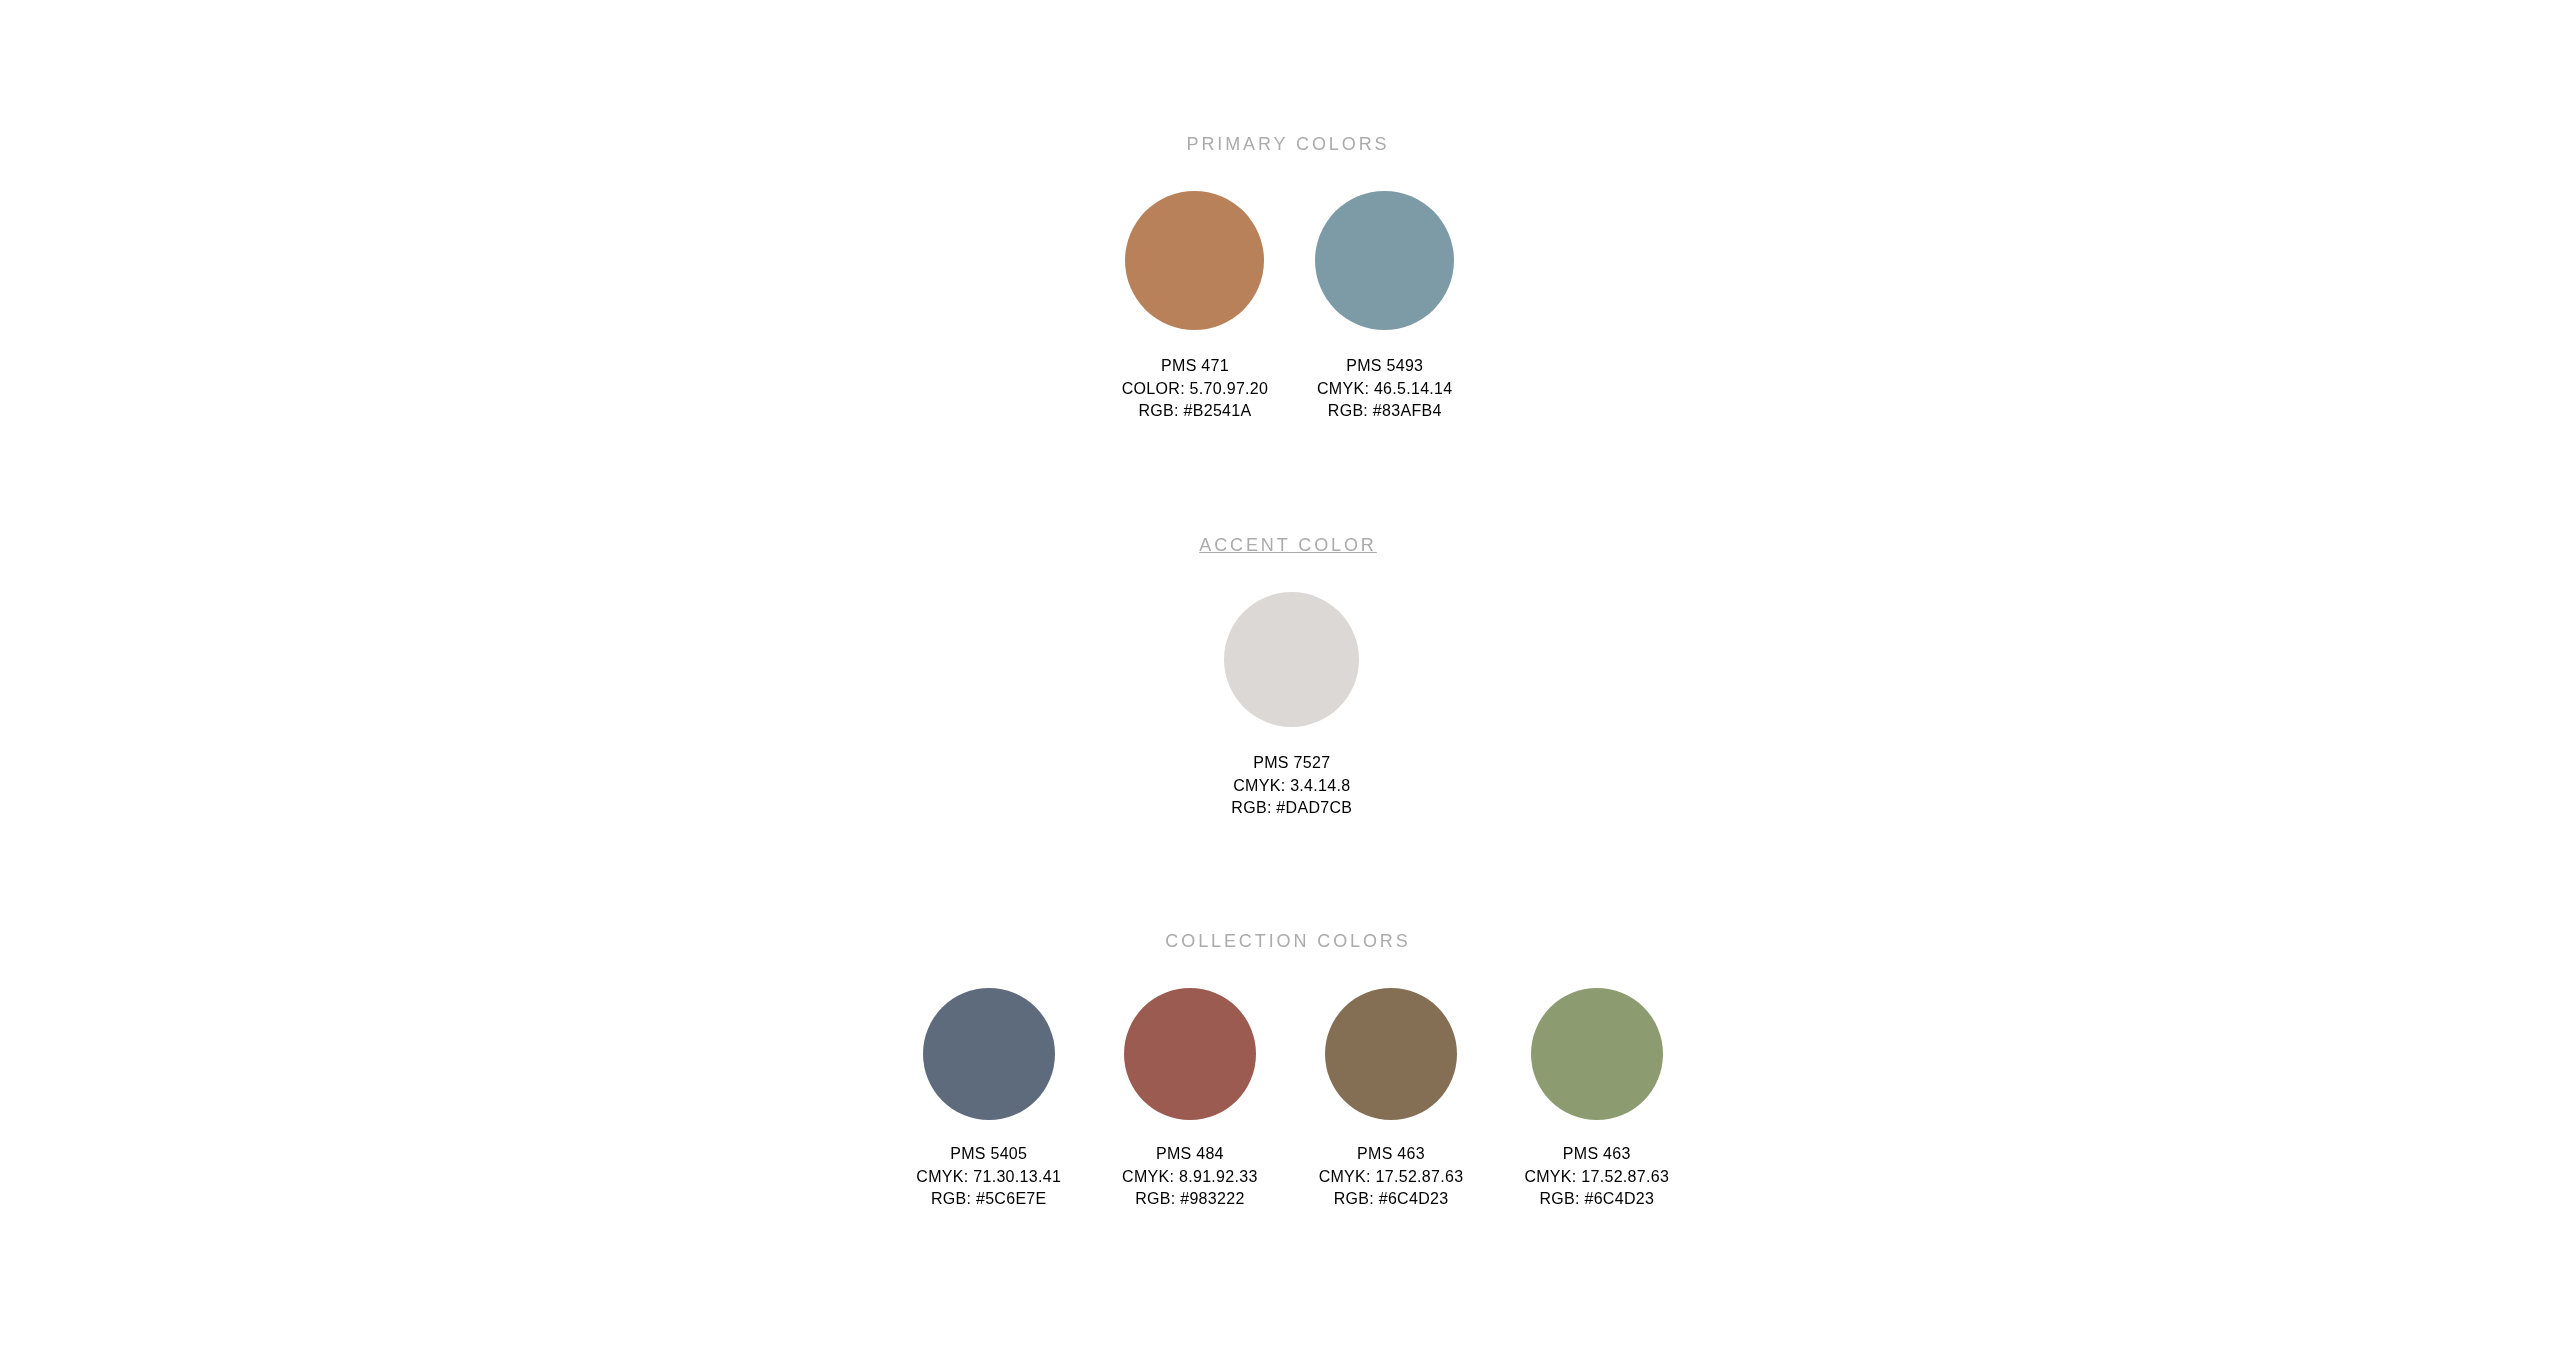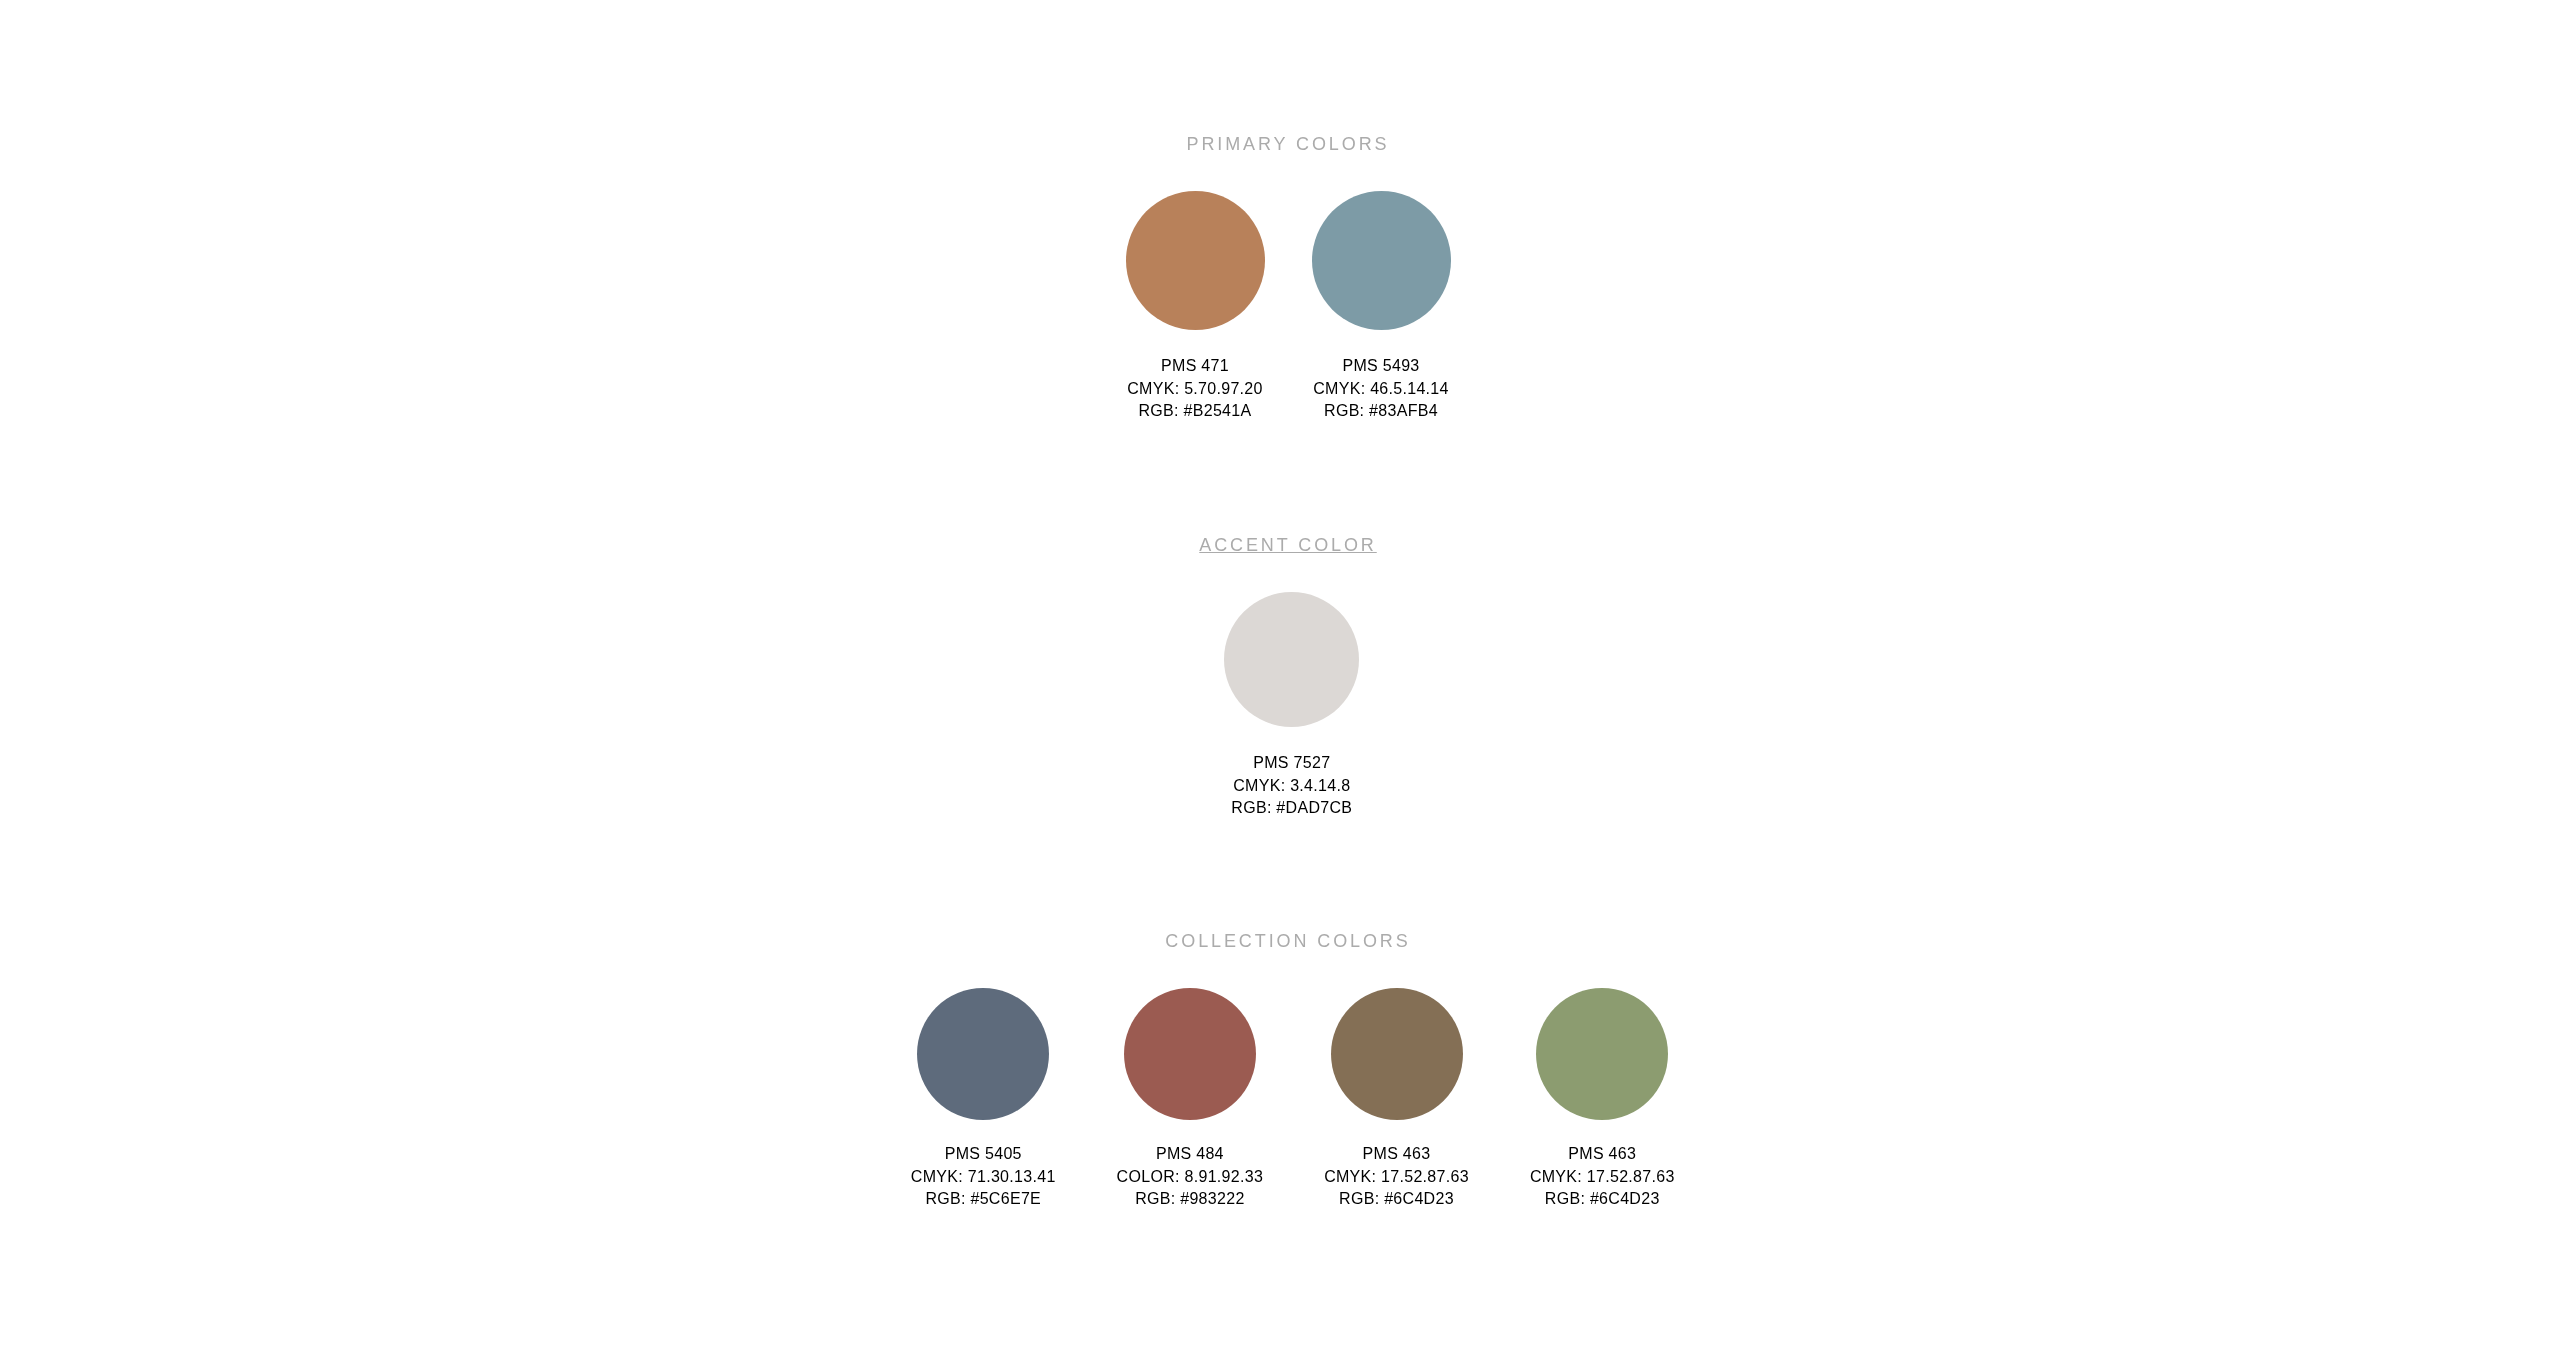--- a/index.html
+++ b/index.html
@@ -94,21 +94,21 @@
 <div class="palette-sheet">
 
   <div class="section" id="primary-section">
     <p class="section-heading">PRIMARY COLORS</p>
     <div class="swatch-row">
 
       <div class="swatch">
         <span class="swatch-dot" style="background-color: rgb(184, 129, 90);"></span>
         <div class="swatch-caption">
           <div>PMS 471</div>
-          <div>CMYK: 5.70.97.20</div>
+          <div>COLOR: 5.70.97.20</div>
           <div>RGB: #B2541A</div>
         </div>
       </div>
 
       <div class="swatch">
         <span class="swatch-dot" style="background-color: rgb(125, 155, 166);"></span>
         <div class="swatch-caption">
           <div>PMS 5493</div>
           <div>CMYK: 46.5.14.14</div>
           <div>RGB: #83AFB4</div>
@@ -145,21 +145,21 @@
           <div>PMS 5405</div>
           <div>CMYK: 71.30.13.41</div>
           <div>RGB: #5C6E7E</div>
         </div>
       </div>
 
       <div class="swatch">
         <span class="swatch-dot" style="background-color: rgb(155, 91, 81);"></span>
         <div class="swatch-caption">
           <div>PMS 484</div>
-          <div>COLOR: 8.91.92.33</div>
+          <div>CMYK: 8.91.92.33</div>
           <div>RGB: #983222</div>
         </div>
       </div>
 
       <div class="swatch">
         <span class="swatch-dot" style="background-color: rgb(132, 111, 85);"></span>
         <div class="swatch-caption">
           <div>PMS 463</div>
           <div>CMYK: 17.52.87.63</div>
           <div>RGB: #6C4D23</div>

